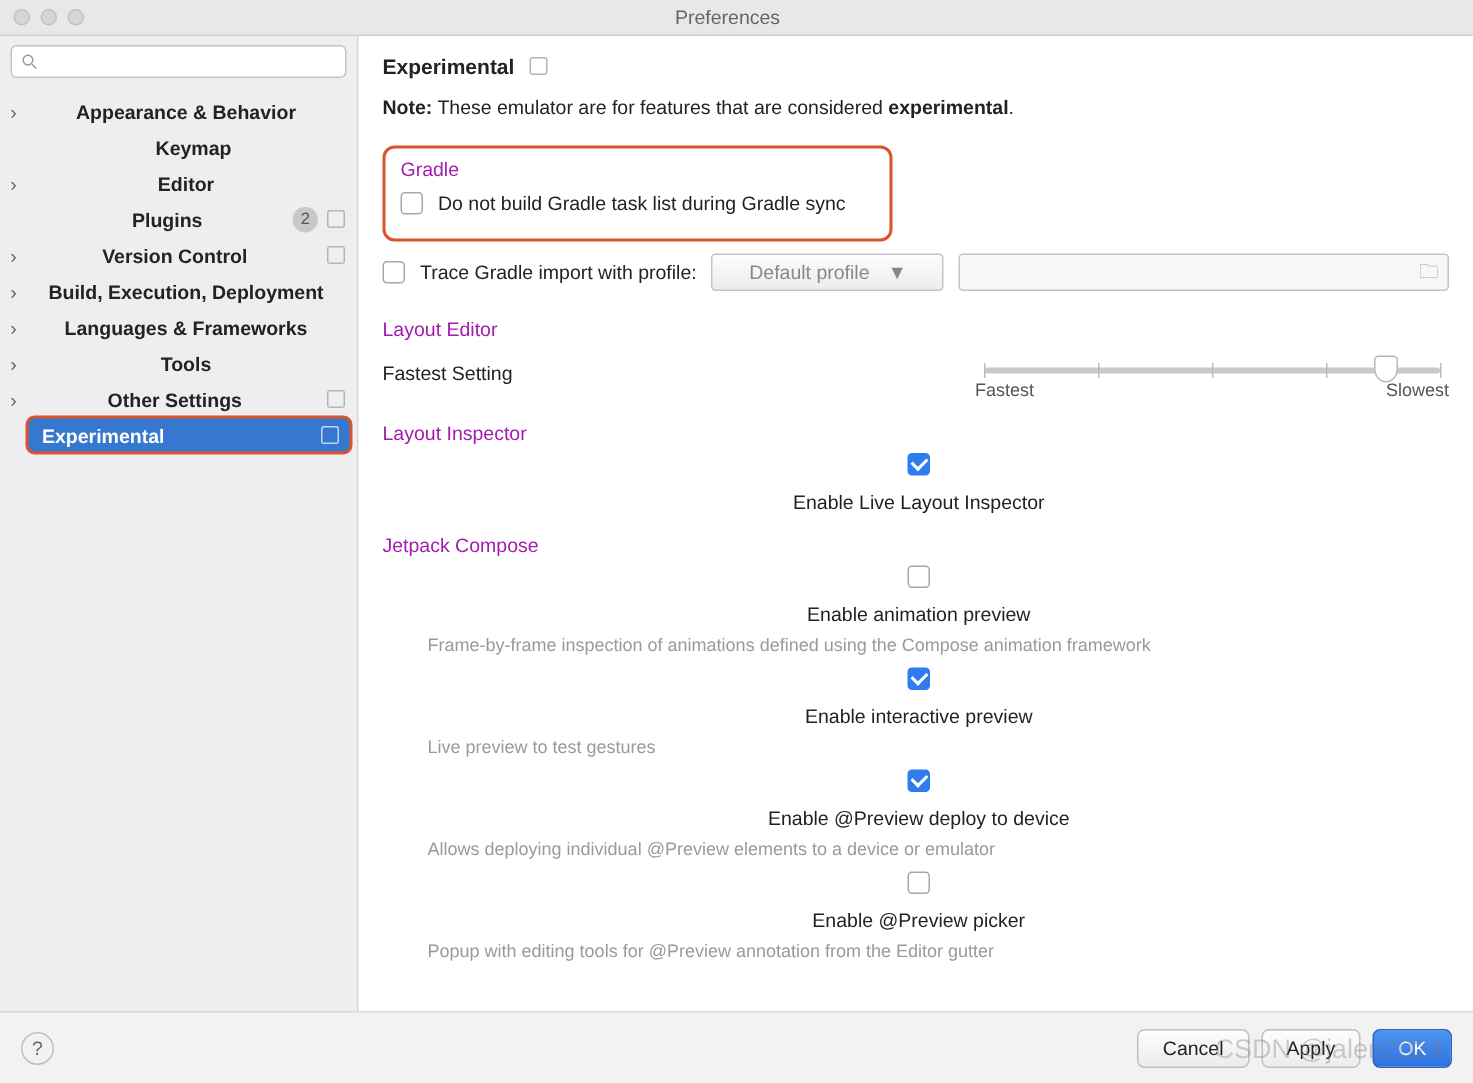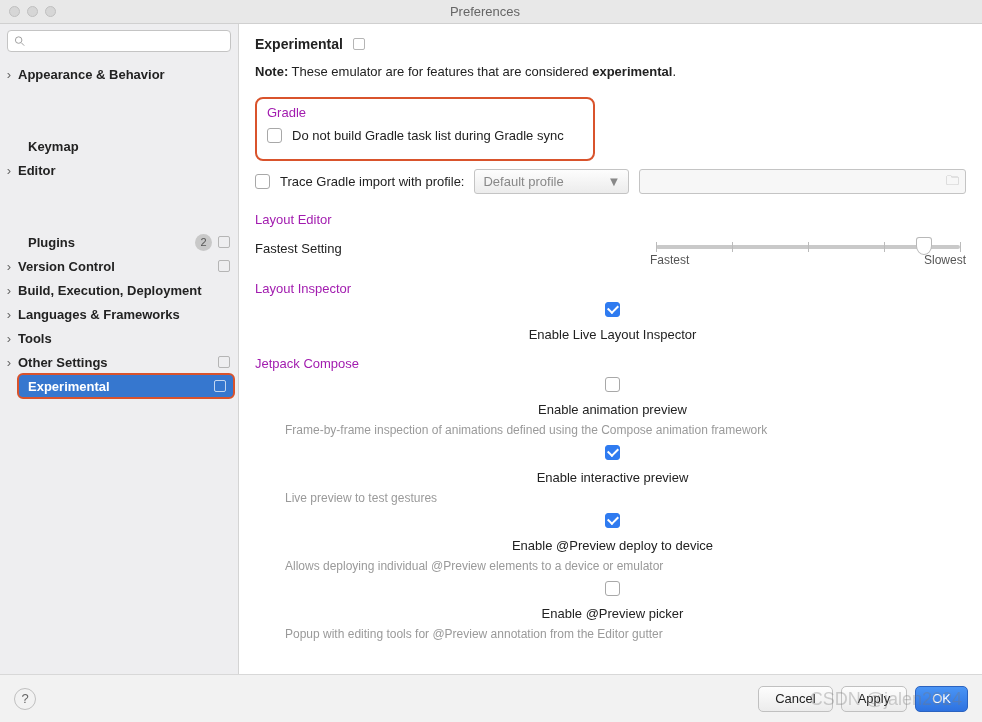--- a/index.html
+++ b/index.html
@@ -77,22 +77,22 @@
 }
 .nav-item .arrow {
   width: 18px;
   display: inline-flex;
   justify-content: center;
   color: #666;
 }
 .nav-item .label {
   flex: 1;
 }
-.nav-item.bold .label { font-weight: 600; }
-.nav-item.indent { padding-left: 18px; margin-top: 48px; }
+.nav-item.bold .label { font-weight: 600; text-align: center; }
+.nav-item.indent { padding-left: 18px; }
 .nav-item.indent .arrow { width: 10px; }
 .nav-item .badge {
   background: #c8c8c8;
   border-radius: 9px;
   min-width: 17px; height: 17px;
   font-size: 11px;
   display: inline-flex; align-items: center; justify-content: center;
   color: #555;
   margin-right: 3px;
 }
@@ -182,21 +182,21 @@
 .profile-row {
   display: flex; align-items: center; gap: 10px;
   margin-bottom: 18px;
 }
 .profile-row .select {
   width: 155px; height: 25px;
   border: 1px solid #c4c4c4;
   border-radius: 3px;
   background: linear-gradient(#fdfdfd,#ececec);
   display: flex; align-items: center; justify-content: space-between;
-  padding: 0 8px; color: #888;
+  padding: 0 24px; color: #888;
 }
 .profile-row .pathbox {
   flex: 1; height: 25px;
   border: 1px solid #c4c4c4;
   border-radius: 3px;
   background: #f7f7f7;
   display: flex; align-items: center; justify-content: flex-end;
   padding: 0 6px;
 }
 .slider-section {

